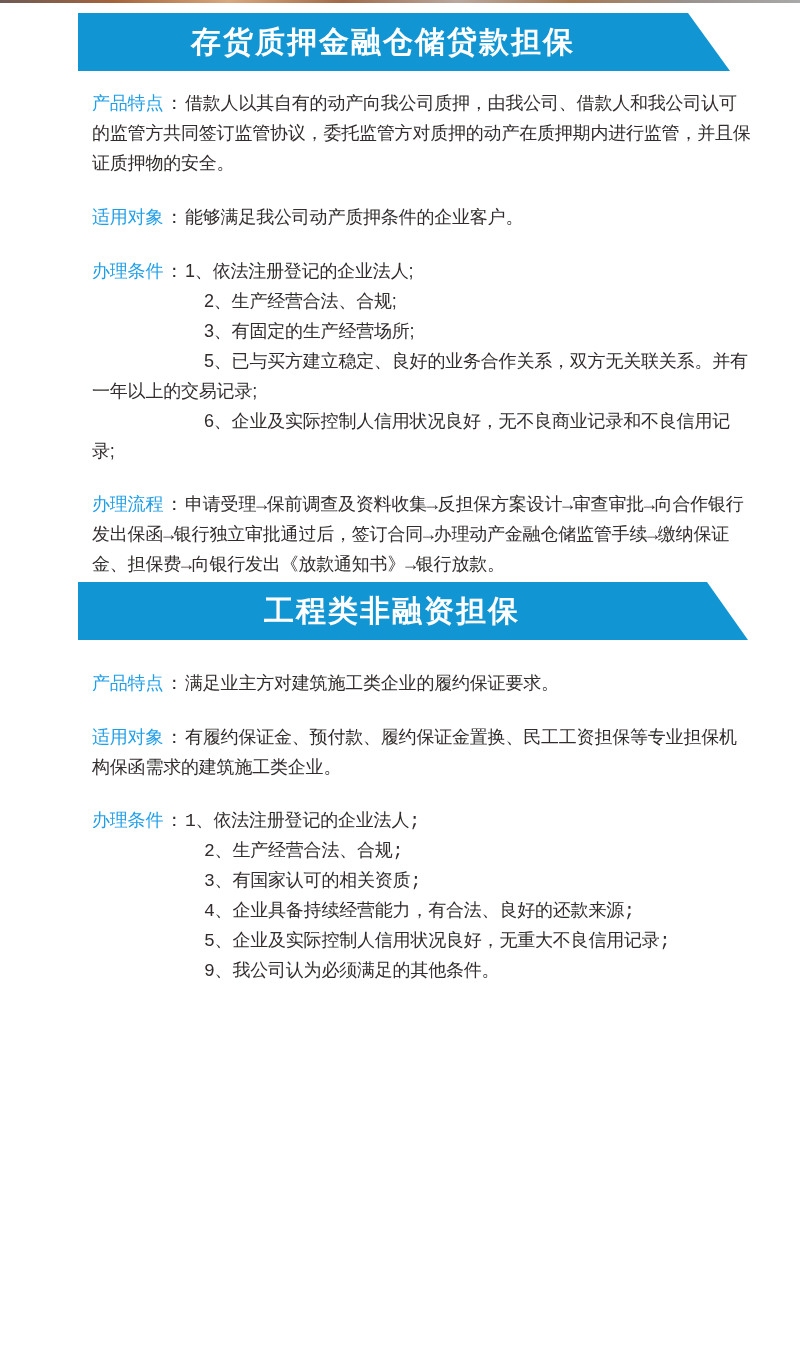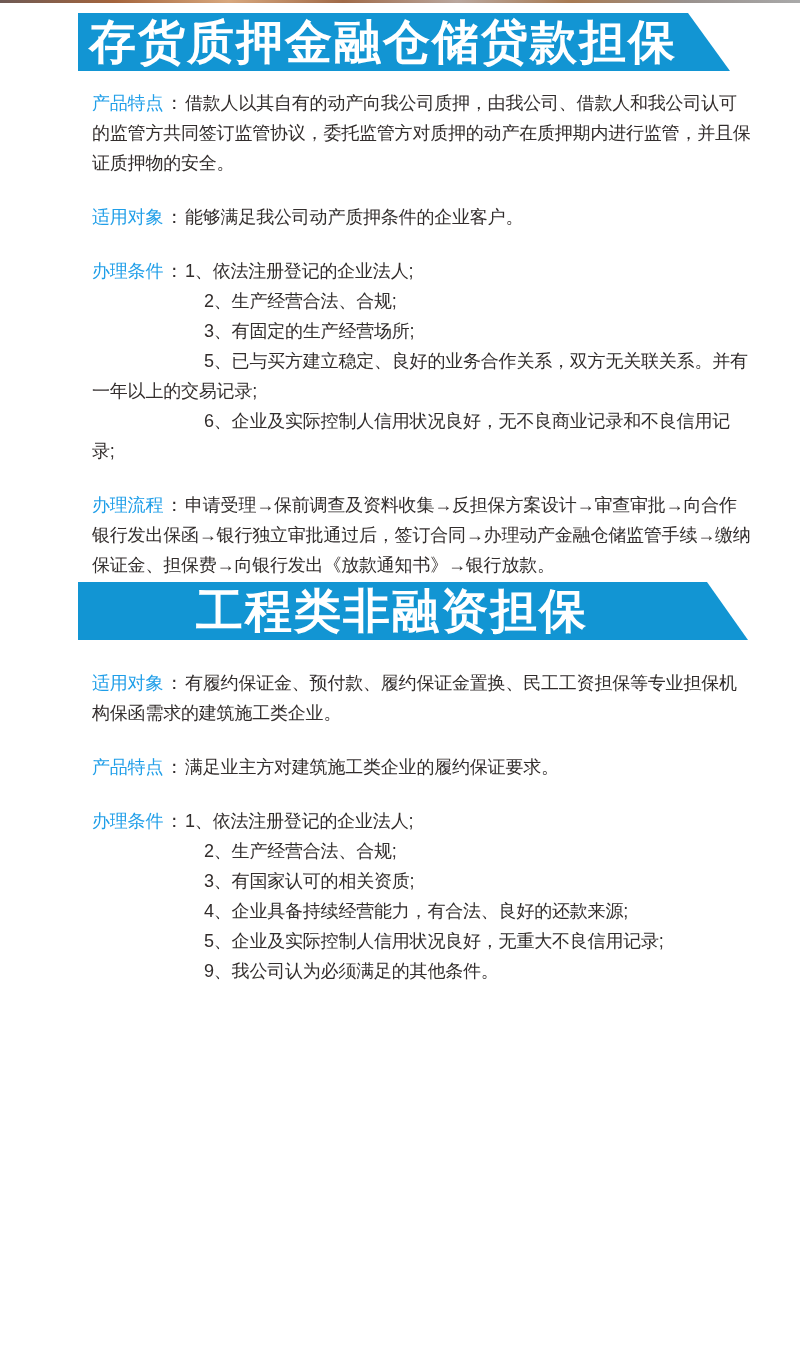--- a/index.html
+++ b/index.html
@@ -21,21 +21,21 @@
     height: 3px;
     width: 100%;
     background: linear-gradient(to right, #6e5a55, #a4643c 18%, #d8a87e 30%, #a06a48 45%, #b9a79e 60%, #a87a52 75%, #99918d 92%, #a9a9a9);
   }
   .banner {
     margin-left: 78px;
     height: 58px;
     background: var(--banner-color);
     color: #ffffff;
     font-weight: bold;
-    font-size: 47px;
+    font-size: 30px;
     letter-spacing: 2px;
     display: flex;
     align-items: center;
     justify-content: center;
     line-height: 58px;
   }
   .banner-1 {
     width: 652px;
     clip-path: polygon(0 0, 610px 0, 100% 100%, 0 100%);
     margin-top: 10px;
@@ -50,21 +50,21 @@
   }
   .banner .banner-text { padding-right: 42px; }
   .content {
     margin-left: 92px;
     margin-right: 48px;
     font-size: 18px;
     line-height: 30px;
     letter-spacing: -0.2px;
   }
   .block { margin-bottom: 24px; }
-  .content .block:last-child { margin-bottom: 0; }
+  .content .block:last-child { margin-bottom: 0; font-family: Liberation Mono, monospace; }
   .para { margin: 0; }
   .label { color: var(--label-color); }
   .colon { padding: 0 2px; }
   .item { text-indent: 112px; }
 </style>
 </head>
 <body>
 
 <div class="page">
 
@@ -99,25 +99,25 @@
     </div>
   </section>
 
   <section>
     <div class="banner banner-2">
       <span class="banner-text">工程类非融资担保</span>
     </div>
     <div class="content">
 
       <div class="block">
-        <p class="para"><span class="label">适用对象</span><span class="colon">：</span><span>有履约保证金、预付款、履约保证金置换、民工工资担保等专业担保机构保函需求的建筑施工类企业。</span></p>
+        <p class="para"><span class="label">产品特点</span><span class="colon">：</span><span>满足业主方对建筑施工类企业的履约保证要求。</span></p>
       </div>
 
       <div class="block">
-        <p class="para"><span class="label">产品特点</span><span class="colon">：</span><span>满足业主方对建筑施工类企业的履约保证要求。</span></p>
+        <p class="para"><span class="label">适用对象</span><span class="colon">：</span><span>有履约保证金、预付款、履约保证金置换、民工工资担保等专业担保机构保函需求的建筑施工类企业。</span></p>
       </div>
 
       <div class="block">
         <p class="para"><span class="label">办理条件</span><span class="colon">：</span><span>1、依法注册登记的企业法人;</span></p>
         <p class="para item">2、生产经营合法、合规;</p>
         <p class="para item">3、有国家认可的相关资质;</p>
         <p class="para item">4、企业具备持续经营能力，有合法、良好的还款来源;</p>
         <p class="para item">5、企业及实际控制人信用状况良好，无重大不良信用记录;</p>
         <p class="para item">9、我公司认为必须满足的其他条件。</p>
       </div>

